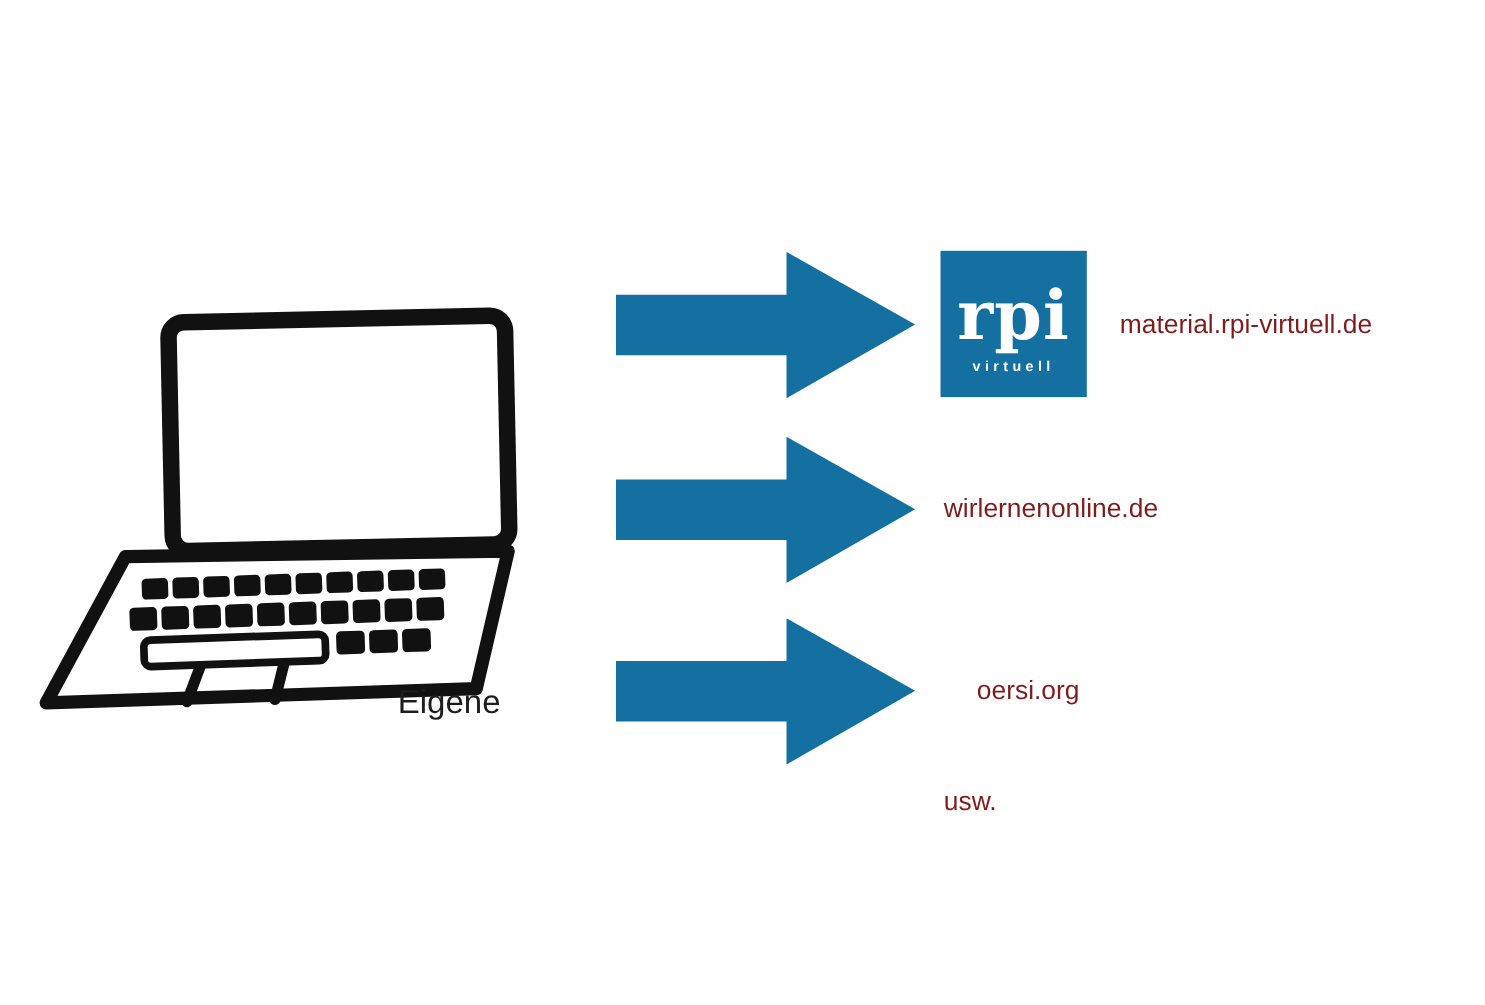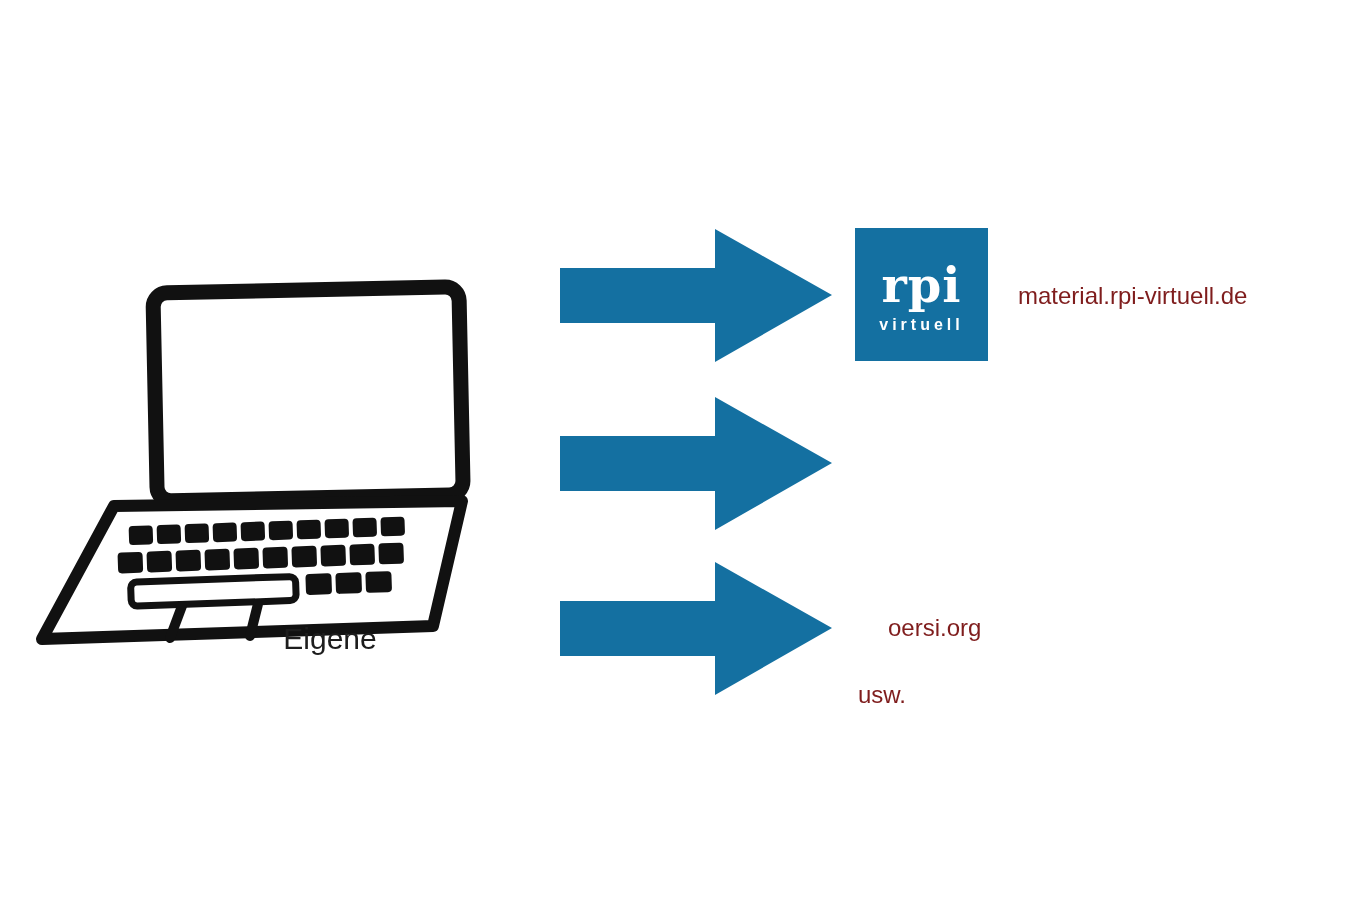--- a/index.html
+++ b/index.html
@@ -15,21 +15,21 @@
   }
   .canvas { position: absolute; inset: 0; }
 
   
   .laptop { position: absolute; left: 30px; top: 270px; width: 450px; height: 390px; }
   .laptop svg { display: block; }
   .screen-text {
     position: absolute;
     left: 175px; top: 345px;
     width: 250px;
-    text-align: center;
+    text-align: right;
     font-size: 30px;
     line-height: 48px;
     color: #1d1d1d;
   }
 
   
   .arrow { position: absolute; }
 
   
   .rpi-logo {
@@ -38,28 +38,28 @@
     width: 133px; height: 133px;
     display: flex;
     flex-direction: column;
     align-items: center;
     justify-content: center;
     padding-top: 6px;
   }
   .rpi-text {
     font-family: "DejaVu Serif", serif;
     font-weight: bold;
-    font-size: 48px;
+    font-size: 62px;
     line-height: 1;
     color: #ffffff;
     letter-spacing: 1px;
   }
   .rpi-sub {
     margin-top: 7px;
-    font-size: 16px;
+    font-size: 13px;
     letter-spacing: 4px;
     color: #ffffff;
     font-weight: bold;
     text-transform: lowercase;
   }
 
   
   .label {
     position: absolute;
     transform: translateY(-50%);
@@ -133,18 +133,19 @@
     <polygon points="0,39 155,39 155,0 272,66 155,133 155,94 0,94" fill="#1470A1"></polygon>
   </svg>
 
   <div class="rpi-logo" style="background:#1470A1;">
     <div class="rpi-text">rpi</div>
     <div class="rpi-sub">virtuell</div>
   </div>
 
   <div class="label" style="left:1018px; top:296px;">material.rpi-virtuell.de</div>
 
+  <div class="label" style="left:858px; top:463px;">wirlernenonline.de</div>
 
   <div class="label" style="left:888px; top:628px;">oersi.org</div>
 
-  <div class="label" style="left:858px; top:695px;">usw.</div>
+  <div class="label" style="left:858px; top:729px;">usw.</div>
 
 </div>
 
 </body></html>

